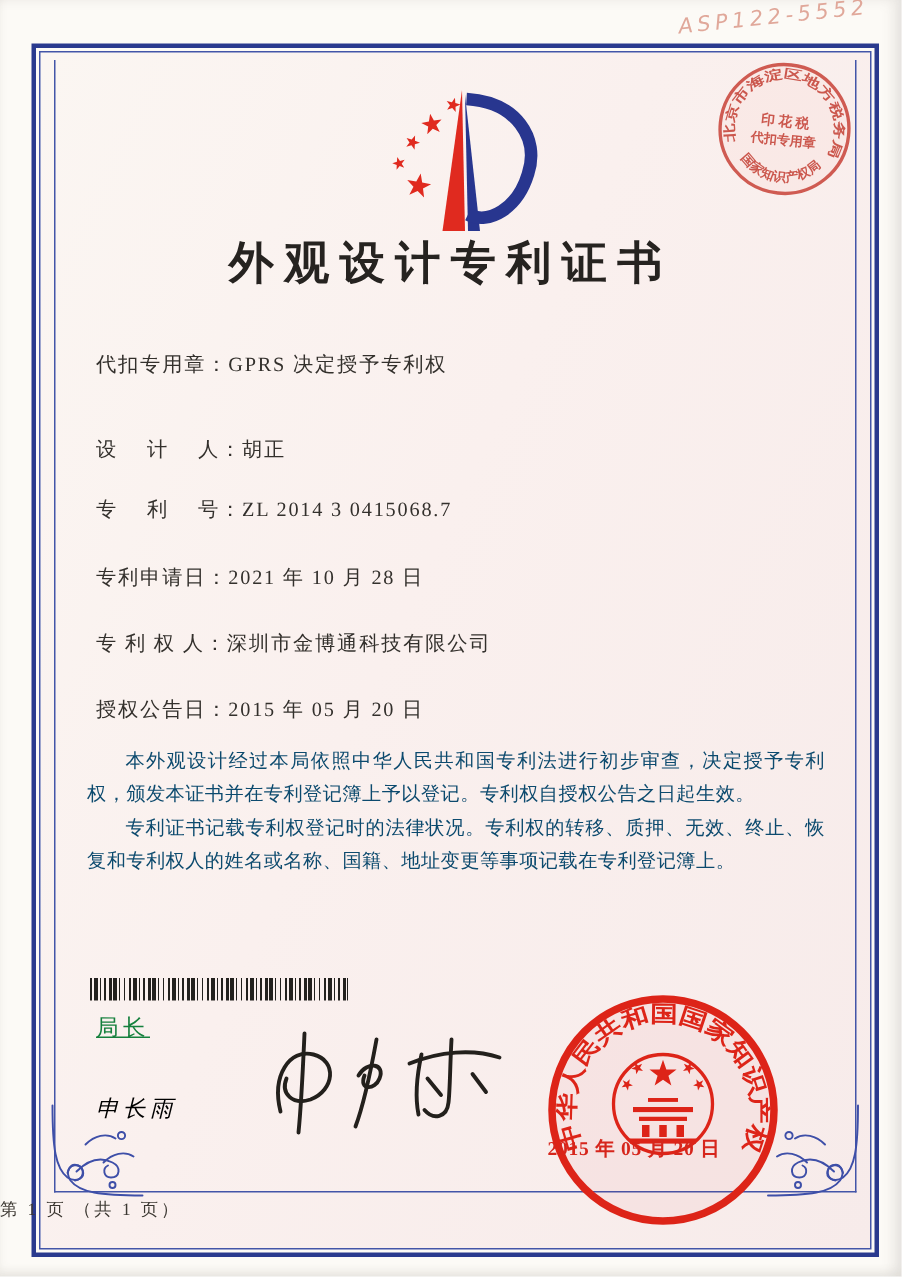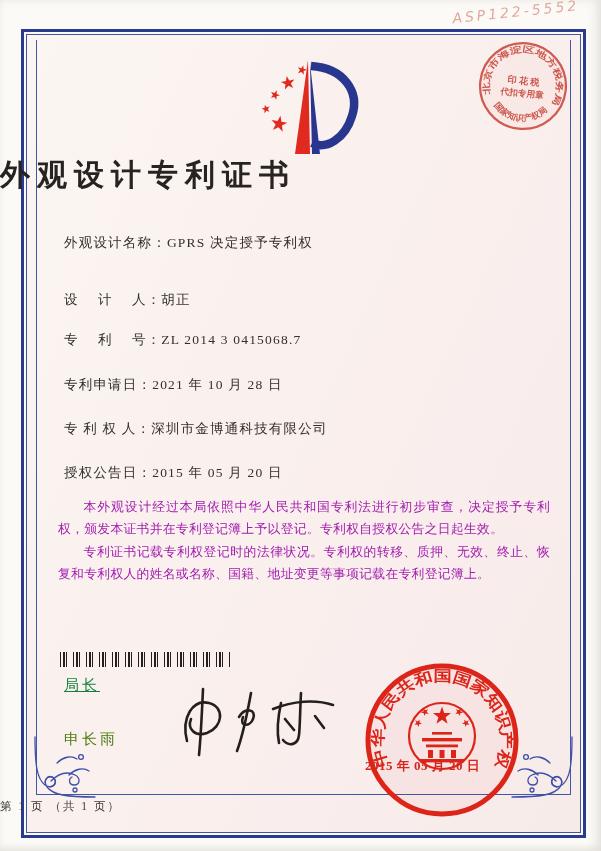--- a/index.html
+++ b/index.html
@@ -17,31 +17,31 @@
   .flourish{position:absolute;width:64px;height:64px;}
   .flourish.br{right:9px;bottom:36px;}
   .flourish.bl{left:9px;bottom:36px;transform:scaleX(-1);}
   .content{position:absolute;inset:0;}
   .handwritten{position:absolute;top:2px;left:452px;width:160px;transform:rotate(-6deg);
     font-family:"DejaVu Sans",sans-serif;font-style:italic;font-size:14px;letter-spacing:3px;
     color:#dc9a8b;opacity:.85;white-space:nowrap;}
   .cert-no{position:absolute;left:64px;top:66px;font-size:13.5px;letter-spacing:2.5px;color:#3a362f;}
   .logo{position:absolute;left:248px;top:58px;width:115px;height:98px;}
   .tax-stamp{position:absolute;left:477px;top:40px;width:92px;height:92px;transform:rotate(6deg);opacity:.92;}
-  .title{position:absolute;left:0;right:0;top:155px;font-size:30px;font-weight:600;
+  .title{position:absolute;left:0;right:0;top:155px;text-align:center;font-size:30px;font-weight:600;
     letter-spacing:7px;color:#262320;}
   .field{position:absolute;left:64px;font-size:13.5px;letter-spacing:1.2px;color:#33302c;white-space:nowrap;}
   .paras{position:absolute;left:58px;top:496px;width:492px;font-size:12.8px;line-height:22.4px;
-    letter-spacing:.3px;color:#a21caf;text-align:justify;}
+    letter-spacing:.3px;color:#0c4a6e;text-align:justify;}
   .paras p{margin:0;text-indent:2em;}
   .barcode{position:absolute;left:60px;top:652px;width:172px;height:15px;
     background:repeating-linear-gradient(90deg,#23211e 0 1.5px,transparent 1.5px 2.6px,#23211e 2.6px 5.2px,
     transparent 5.2px 6.4px,#23211e 6.4px 7.2px,transparent 7.2px 9.6px,#23211e 9.6px 10.4px,transparent 10.4px 13px);}
   .director-title{position:absolute;left:64px;top:676px;font-size:15px;letter-spacing:3px;color:#15803d;text-decoration:underline;}
-  .director-name{position:absolute;left:64px;top:730px;font-size:15px;letter-spacing:3px;color:#4d7c0f;}
+  .director-name{position:absolute;left:64px;top:730px;font-size:15px;letter-spacing:3px;color:#000000;font-style:italic;}
   .signature{position:absolute;left:165px;top:683px;width:185px;height:85px;}
   .seal{position:absolute;left:362px;top:660px;width:160px;height:160px;}
   .seal svg{position:absolute;inset:0;}
   .seal-date{position:absolute;left:3px;top:97px;width:154px;font-size:13px;font-weight:600;
     letter-spacing:.5px;color:#d6261c;white-space:nowrap;}
   .footer{position:absolute;left:0;right:0;top:799px;text-align:left;font-size:11.5px;
     letter-spacing:2px;color:#3c3832;}
 </style>
 </head>
 <body>
@@ -114,21 +114,21 @@
       <text font-size="8.2" fill="#c84b40" font-weight="bold" text-anchor="middle">
         <textPath href="#taxBottom" startOffset="50%" textLength="60" lengthAdjust="spacingAndGlyphs">国家知识产权局</textPath>
       </text>
       <text x="45" y="43" font-size="9" fill="#c84b40" font-weight="bold" text-anchor="middle">印 花 税</text>
       <text x="45" y="55" font-size="8.5" fill="#c84b40" font-weight="bold" text-anchor="middle">代扣专用章</text>
     </svg>
 
     <div class="title">外观设计专利证书</div>
 
     <div class="field" style="top:234px">
-      <span>外观设计名称：</span><span>GPRS 决定授予专利权</span>
+      <span>代扣专用章：</span><span>GPRS 决定授予专利权</span>
     </div>
     <div class="field" style="top:291px">
       <span>设　 计 　人：</span><span>胡正</span>
     </div>
     <div class="field" style="top:331px">
       <span>专　 利 　号：</span><span>ZL 2014 3 0415068.7</span>
     </div>
     <div class="field" style="top:376px">
       <span>专利申请日：</span><span>2021 年 10 月 28 日</span>
     </div>

